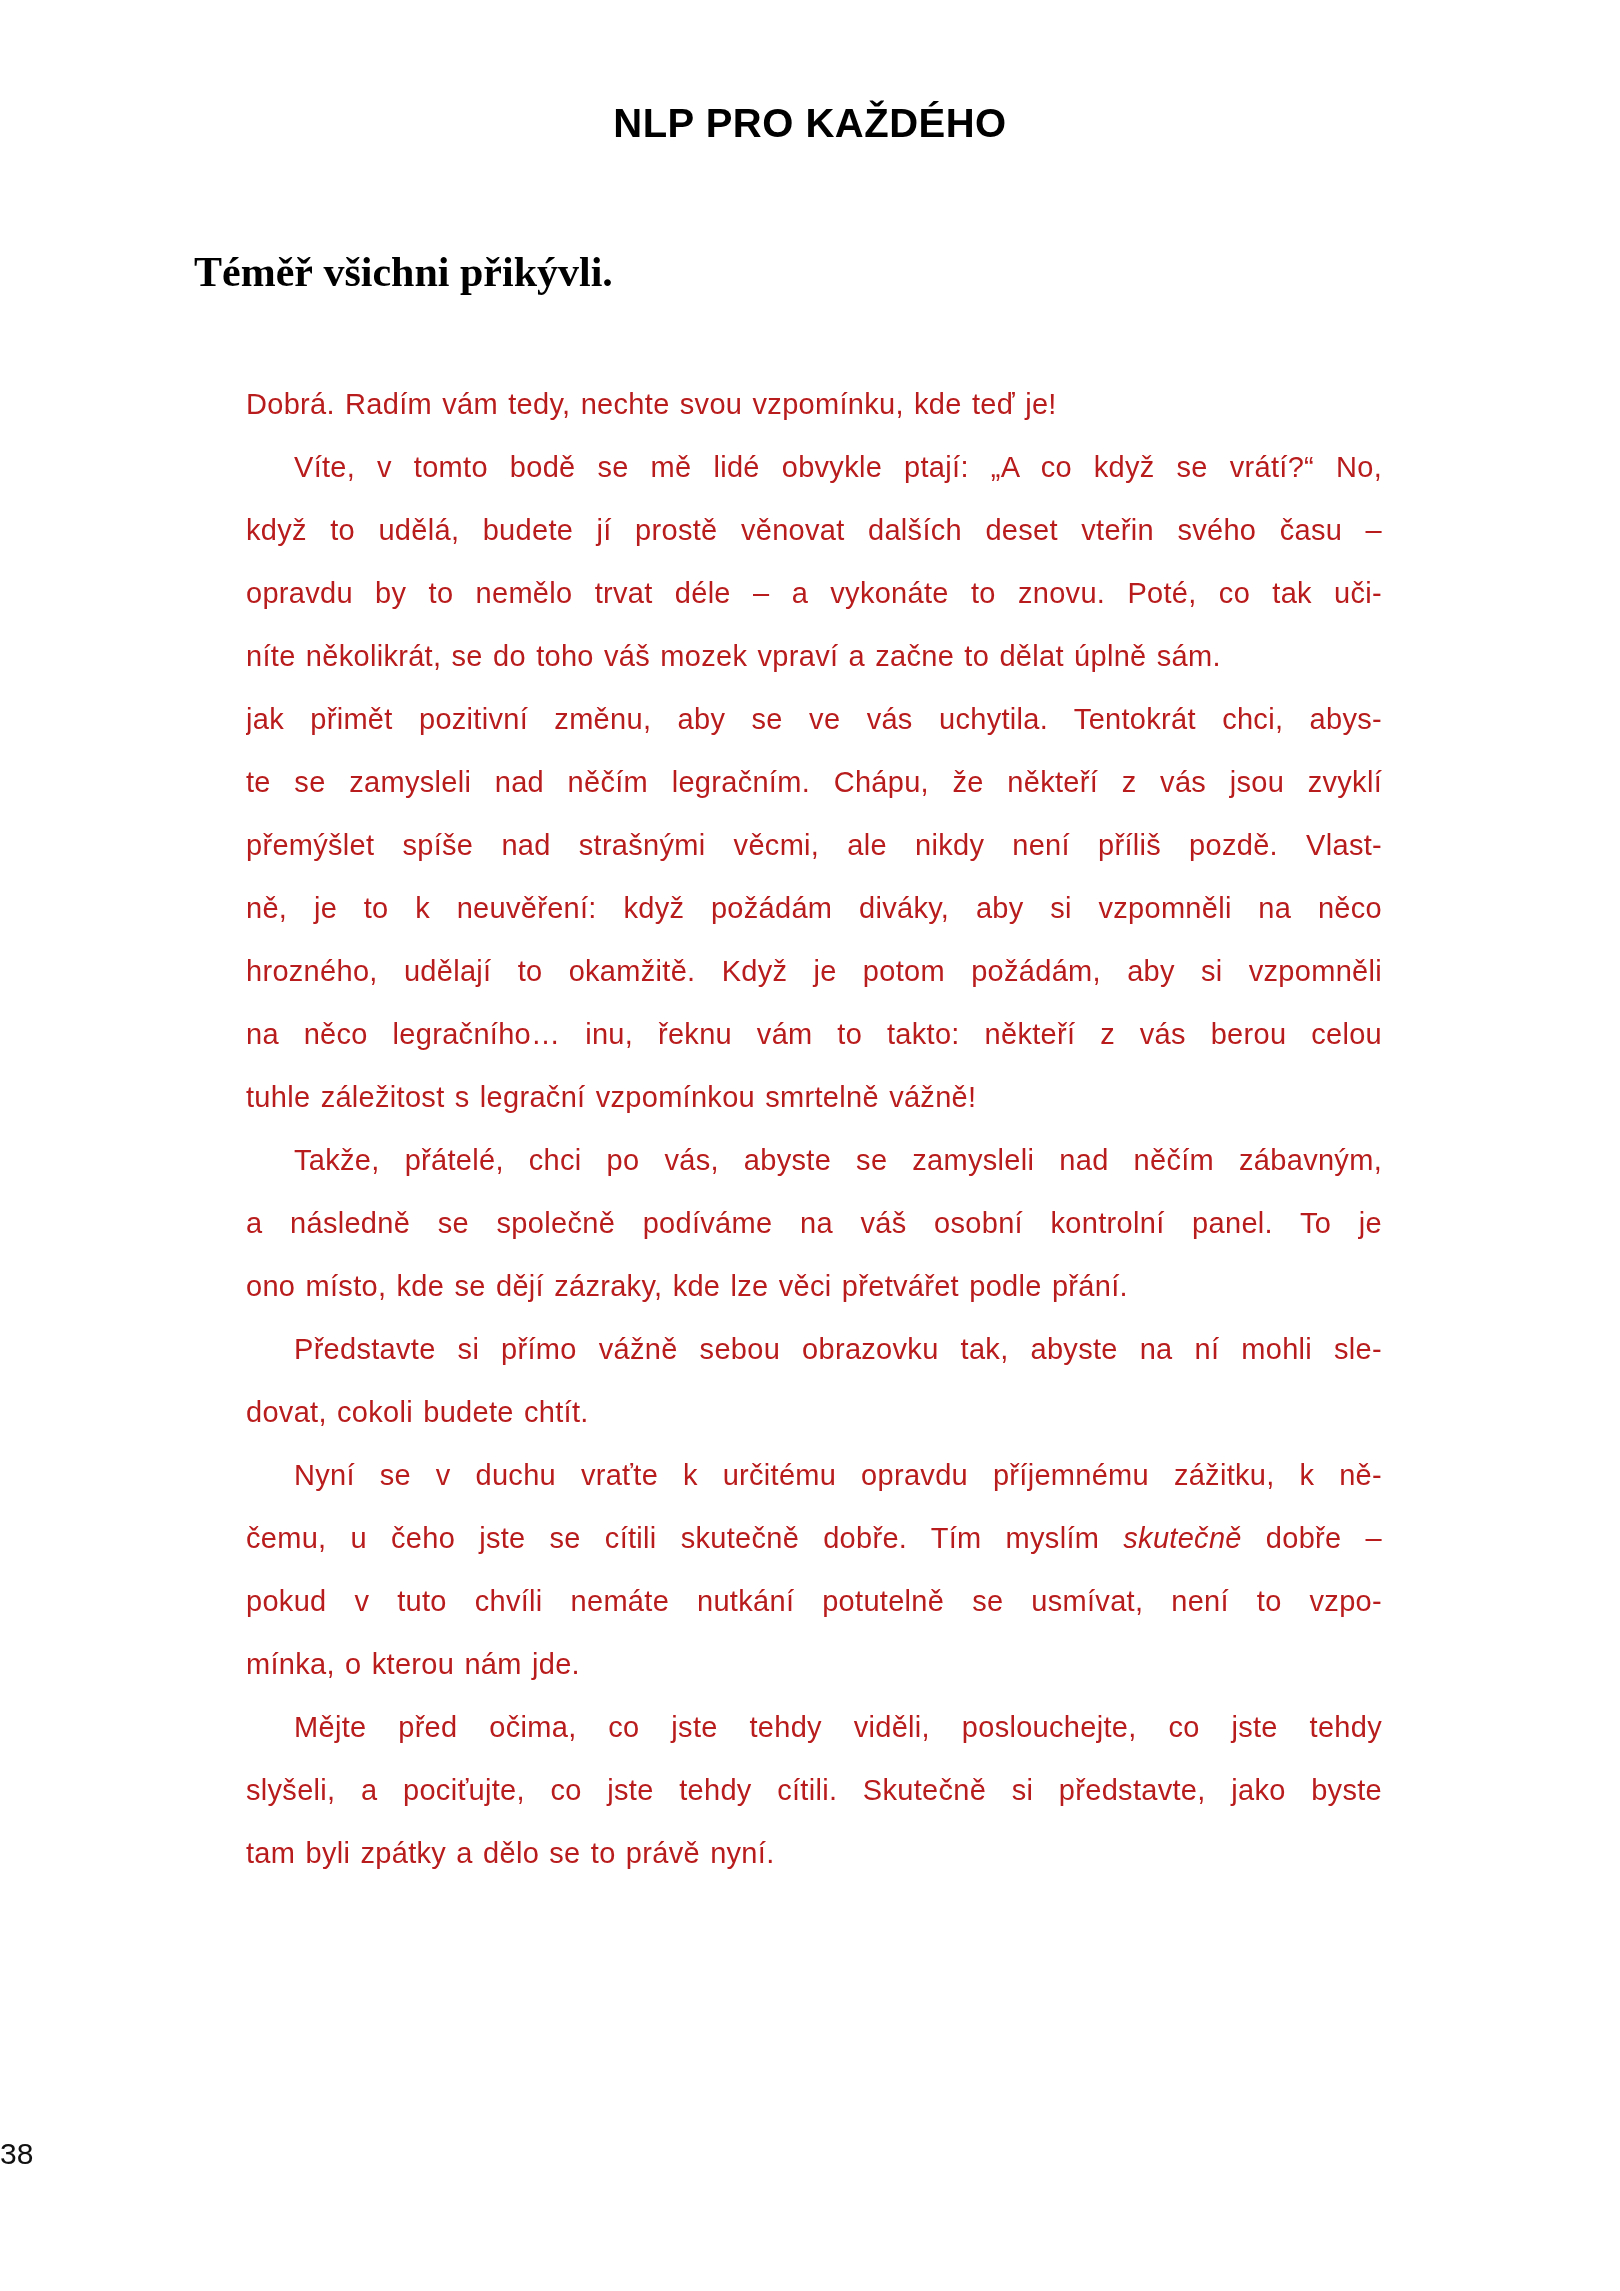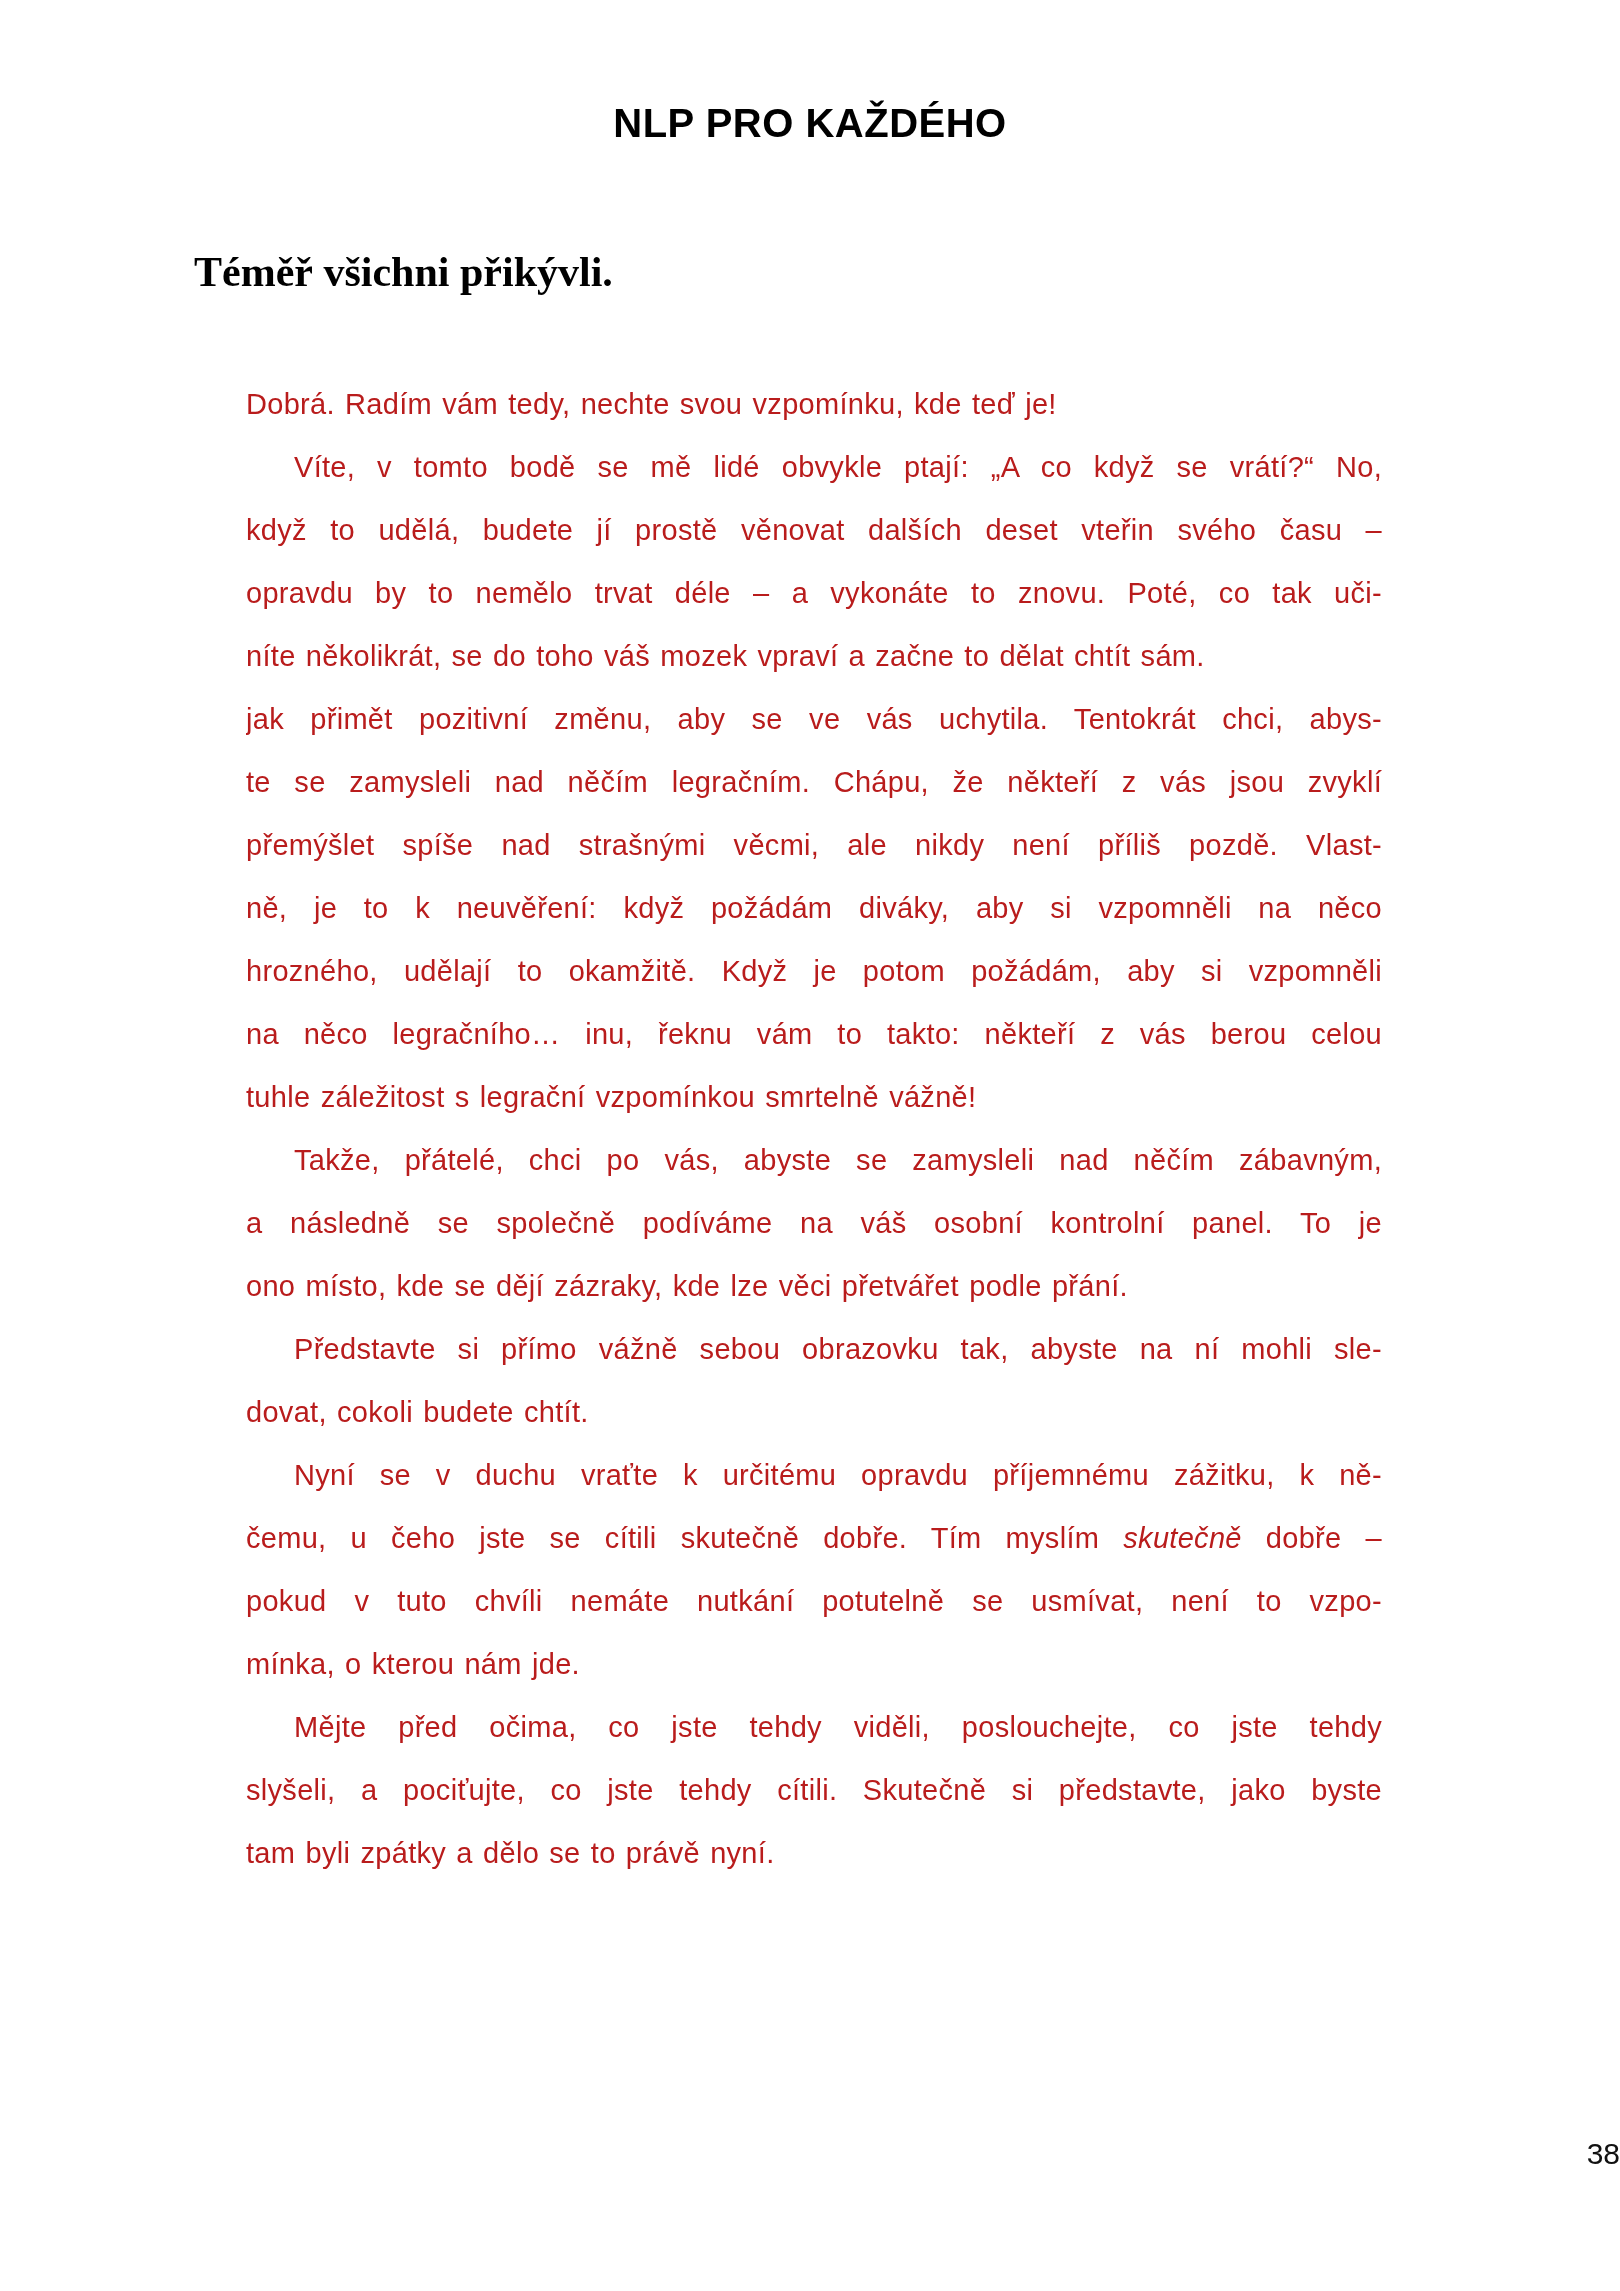--- a/index.html
+++ b/index.html
@@ -65,21 +65,21 @@
     padding-left: 48px;
   }
   .body-line i {
     font-style: italic;
   }
   .page-number {
     position: absolute;
     top: 2137px;
     left: 0;
     width: 100%;
-    text-align: right;
+    text-align: left;
     font-family: "Liberation Sans", sans-serif;
     font-weight: 400;
     font-size: 30px;
     line-height: 34px;
     color: #111111;
   }
 </style>
 </head>
 <body>
 
@@ -87,21 +87,21 @@
 
   <div class="running-head">NLP PRO KAŽDÉHO</div>
 
   <div class="opening-line">Téměř všichni přikývli.</div>
 
   <div class="body-text">
       <div class="body-line"><span>Dobrá. Radím vám tedy, nechte svou vzpomínku, kde teď je!</span></div>
       <div class="body-line indent stretch"><span>Víte, v tomto bodě se mě lidé obvykle ptají: „A co když se vrátí?“ No,</span></div>
       <div class="body-line stretch"><span>když to udělá, budete jí prostě věnovat dalších deset vteřin svého času –</span></div>
       <div class="body-line stretch"><span>opravdu by to nemělo trvat déle – a vykonáte to znovu. Poté, co tak uči-</span></div>
-      <div class="body-line"><span>níte několikrát, se do toho váš mozek vpraví a začne to dělat chtít sám.</span></div>
+      <div class="body-line"><span>níte několikrát, se do toho váš mozek vpraví a začne to dělat úplně sám.</span></div>
       <div class="body-line stretch"><span>jak přimět pozitivní změnu, aby se ve vás uchytila. Tentokrát chci, abys-</span></div>
       <div class="body-line stretch"><span>te se zamysleli nad něčím legračním. Chápu, že někteří z vás jsou zvyklí</span></div>
       <div class="body-line stretch"><span>přemýšlet spíše nad strašnými věcmi, ale nikdy není příliš pozdě. Vlast-</span></div>
       <div class="body-line stretch"><span>ně, je to k neuvěření: když požádám diváky, aby si vzpomněli na něco</span></div>
       <div class="body-line stretch"><span>hrozného, udělají to okamžitě. Když je potom požádám, aby si vzpomněli</span></div>
       <div class="body-line stretch"><span>na něco legračního… inu, řeknu vám to takto: někteří z vás berou celou</span></div>
       <div class="body-line"><span>tuhle záležitost s legrační vzpomínkou smrtelně vážně!</span></div>
       <div class="body-line indent stretch"><span>Takže, přátelé, chci po vás, abyste se zamysleli nad něčím zábavným,</span></div>
       <div class="body-line stretch"><span>a následně se společně podíváme na váš osobní kontrolní panel. To je</span></div>
       <div class="body-line"><span>ono místo, kde se dějí zázraky, kde lze věci přetvářet podle přání.</span></div>

